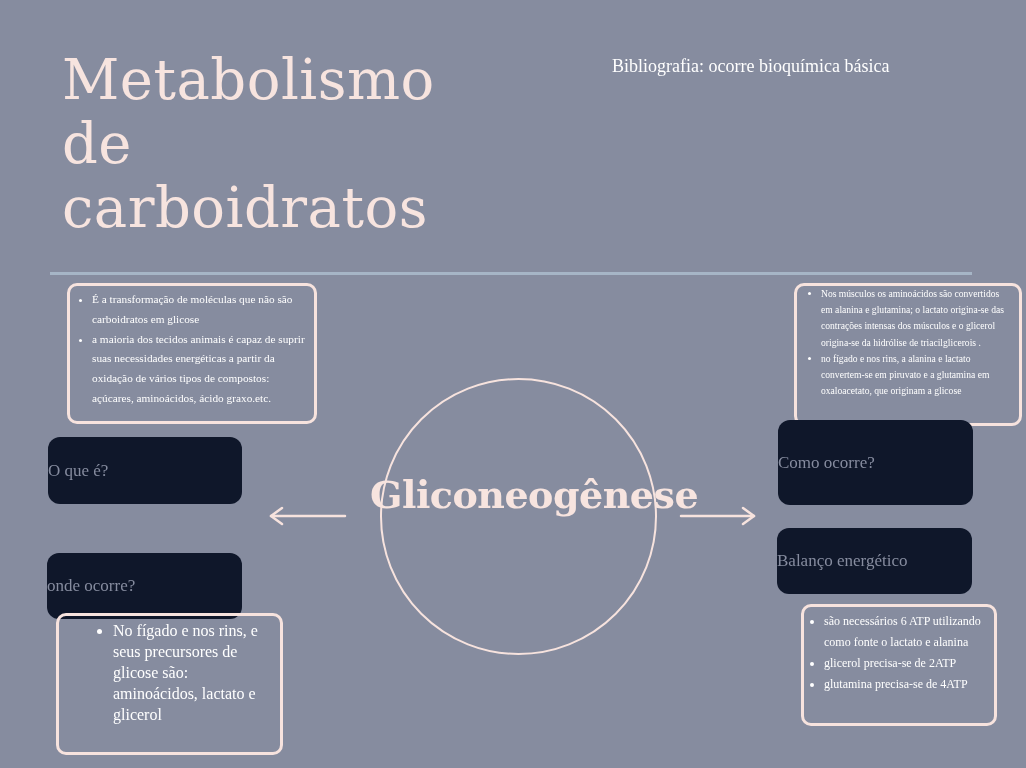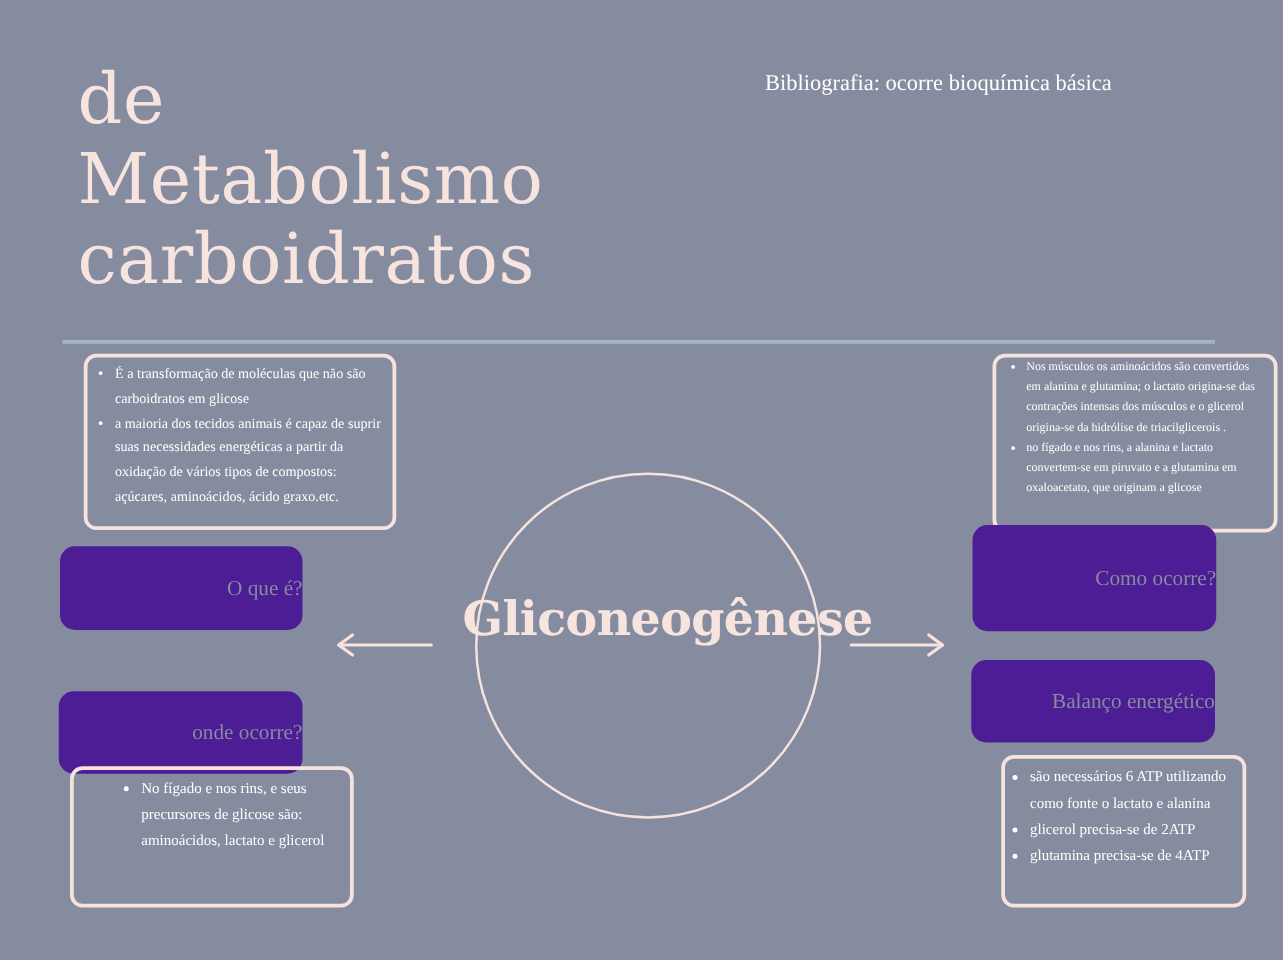--- a/index.html
+++ b/index.html
@@ -27,26 +27,26 @@
       border: 3px solid #f7e3de; border-radius: 10px;
       font-family: "Liberation Serif", serif; color: #ffffff;
       overflow: hidden;
       margin-left: 25px;
     }
     .textbox ul { margin: 0; padding: 0 0 0 18px; }
     .textbox li { margin: 0; }
     .tb-oque { left: 42px; top: 283px; width: 250px; height: 141px; padding: 4px 6px 0 4px; font-size: 11.3px; line-height: 19.8px; }
     .tb-como { left: 769px; top: 283px; width: 228px; height: 143px; padding: 0 6px 0 4px; font-size: 9.6px; line-height: 16.2px; }
     .tb-como ul { padding-left: 20px; }
-    .tb-onde { left: 31px; top: 613px; width: 227px; height: 113px; padding: 4px 10px 0 36px; font-size: 12px; line-height: 21px; }
+    .tb-onde { left: 31px; top: 613px; width: 227px; height: 142px; padding: 4px 10px 0 36px; font-size: 16px; line-height: 21px; }
     .tb-balanco { left: 776px; top: 604px; width: 196px; height: 122px; padding: 4px 6px 0 2px; font-size: 12px; line-height: 21px; }
     .btn {
       position: absolute; box-sizing: border-box;
-      background: #4c1d95; border-radius: 12px;
-      display: flex; align-items: center; justify-content: flex-end;
+      background: #0f172a; border-radius: 12px;
+      display: flex; align-items: center; justify-content: flex-start;
       font-family: "Liberation Serif", serif; font-size: 17px; color: #868c9f;
       cursor: pointer;
     }
     .btn-oque { left: 48px; top: 437px; width: 194px; height: 67px; }
     .btn-onde { left: 47px; top: 553px; width: 195px; height: 66px; }
     .btn-como { left: 778px; top: 420px; width: 195px; height: 85px; font-family: Liberation Serif, serif; }
     .btn-balanco { left: 777px; top: 528px; width: 195px; height: 66px; }
     .circle {
       position: absolute; left: 380px; top: 378px; width: 277px; height: 277px;
       box-sizing: border-box; border: 2.5px solid #f7e3de; border-radius: 50%;
@@ -55,22 +55,22 @@
       position: absolute; left: 370px; top: 472px; width: 296px; text-align: center;
       font-family: "DejaVu Serif", serif; font-weight: bold; font-size: 38px;
       color: #f7e4df; letter-spacing: -0.5px;
     }
     .arrow { position: absolute; }
   </style>
 </head>
 <body>
 
 <h1 class="title">
+  <div>Metabolismo</div>
   <div>de</div>
-  <div>Metabolismo</div>
   <div>carboidratos</div>
 </h1>
 
 <div class="biblio">Bibliografia: ocorre bioquímica básica</div>
 
 <div class="divider"></div>
 
 <div class="textbox tb-oque">
   <ul>
     <li>É a transformação de moléculas que não são carboidratos em glicose</li>

